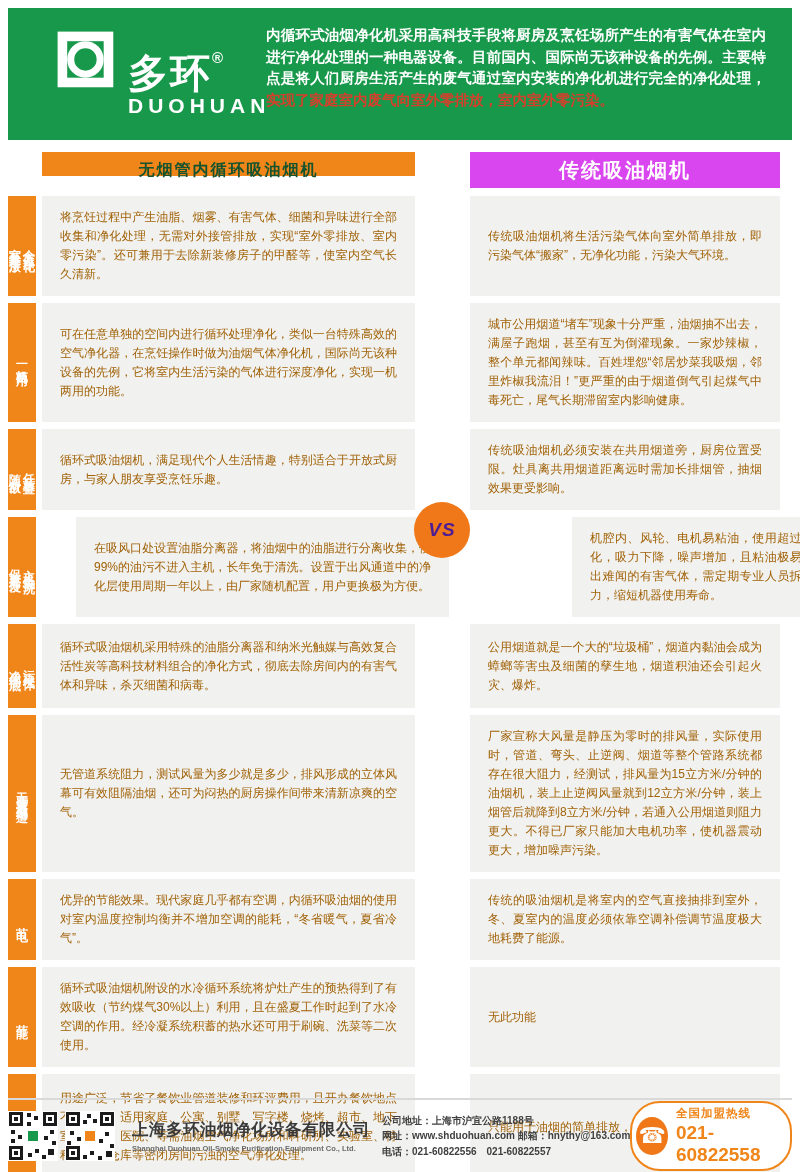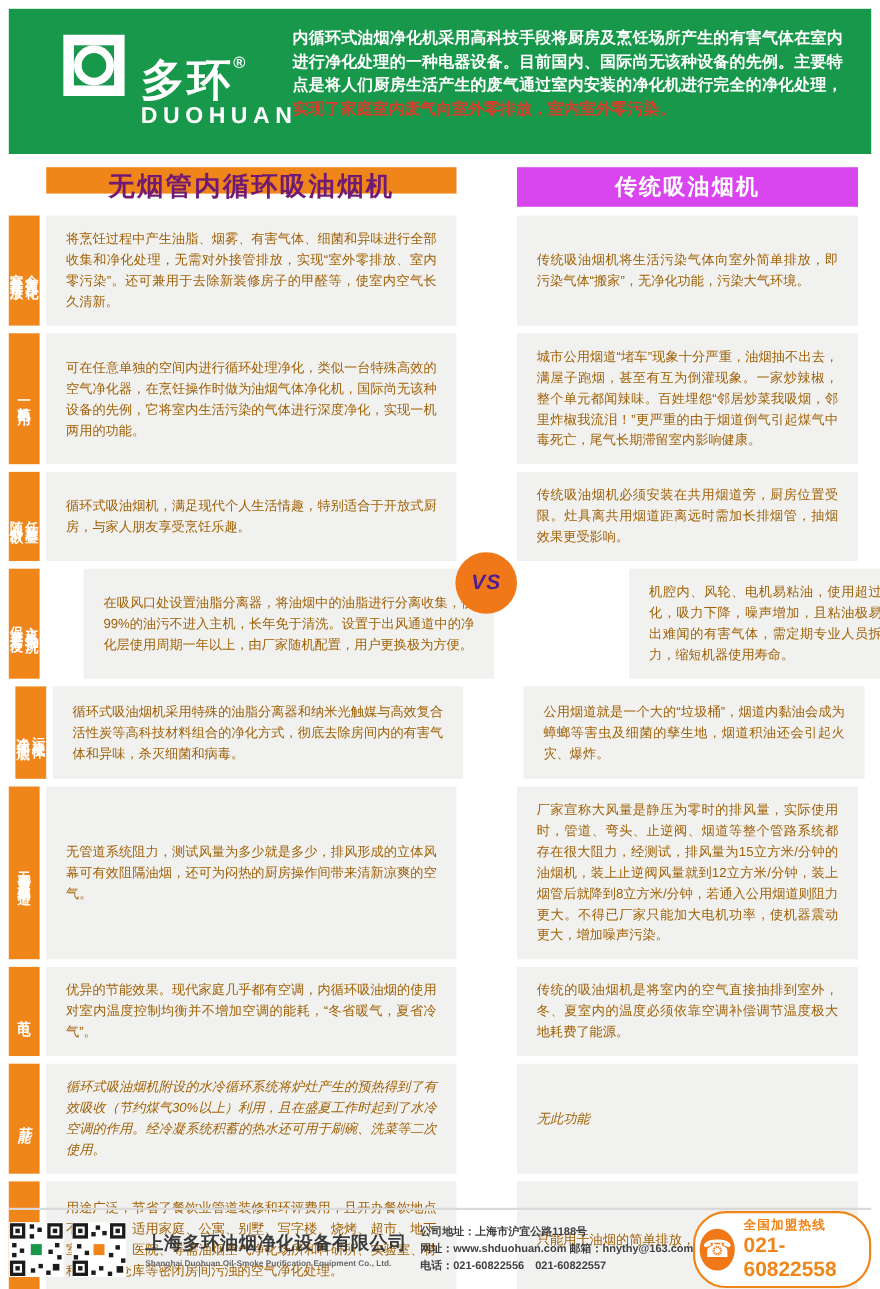--- a/index.html
+++ b/index.html
@@ -19,22 +19,22 @@
   .logo-top { display:flex; align-items:flex-start; }
   .logo-mark { width:64px; height:64px; flex:0 0 auto; }
   .logo-cn { font-size:40px; font-weight:bold; line-height:56px; margin-left:8px; letter-spacing:2px; }
   .logo-reg { font-size:15px; vertical-align:24px; font-weight:bold; }
   .logo-en { font-size:21px; font-weight:bold; letter-spacing:5px; margin:-6px 0 0 72px; }
 
   
   .comp { position:absolute; left:8px; top:152px; width:784px; }
   .titlebar { display:flex; }
   .sp-label { width:34px; flex:0 0 auto; }
-  .t-left { width:373px; flex:0 0 auto; height:24px; line-height:36px; background:#f08519; color:#701a75;
-            font-size:24px; font-weight:bold; text-align:center; letter-spacing:2px; }
+  .t-left { width:373px; flex:0 0 auto; height:24px; line-height:36px; background:#f08519; color:#14532d;
+            font-size:16px; font-weight:bold; text-align:center; letter-spacing:2px; }
   .gut { width:55px; flex:0 0 auto; }
   .t-right { width:310px; flex:0 0 auto; height:36px; line-height:36px; background:#d946ef; color:#fff;
              font-size:20px; font-weight:bold; text-align:center; letter-spacing:2px; }
 
   .rows { position:relative; margin-top:8px; display:flex; flex-direction:column; gap:7px; }
   .row { display:flex; align-items:stretch; }
   .lab {
     width:28px; flex:0 0 auto; margin-right:6px; background:#f08519; color:#fff;
     display:flex; align-items:center; justify-content:center;
     writing-mode:vertical-rl; text-orientation:upright; white-space:pre-line;
@@ -42,24 +42,24 @@
   }
   .cell { background:#f1f1f0; color:#a16207; font-size:12px; line-height:19px;
           padding:12px 18px; display:flex; align-items:center; }
   .cell p { text-align:justify; }
   .cl { width:373px; flex:0 0 auto; }
   .cr { width:310px; flex:0 0 auto; }
   .row:nth-child(1){ min-height:94px; }
   .row:nth-child(2){ min-height:88px; }
   .row:nth-child(3){ min-height:78px; }
   .row:nth-child(4){ min-height:98px;gap:34px; }
-  .row:nth-child(5){ min-height:84px;justify-content:center; }
+  .row:nth-child(5){ min-height:84px; }
   .row:nth-child(6){ min-height:118px; }
   .row:nth-child(7){ min-height:80px; }
-  .row:nth-child(8){ min-height:94px;font-style:italic; }
+  .row:nth-child(8){ min-height:94px; }
   .row:nth-child(9){ min-height:106px; }
 
   .vs {
     position:absolute; left:406px; top:306px; width:56px; height:56px; border-radius:50%;
     background:#f07818; color:#4c1d95; display:flex; align-items:center; justify-content:center;
     font-size:19px; font-weight:bold; font-style:italic; letter-spacing:1px;
   }
 
   
   .footer {

